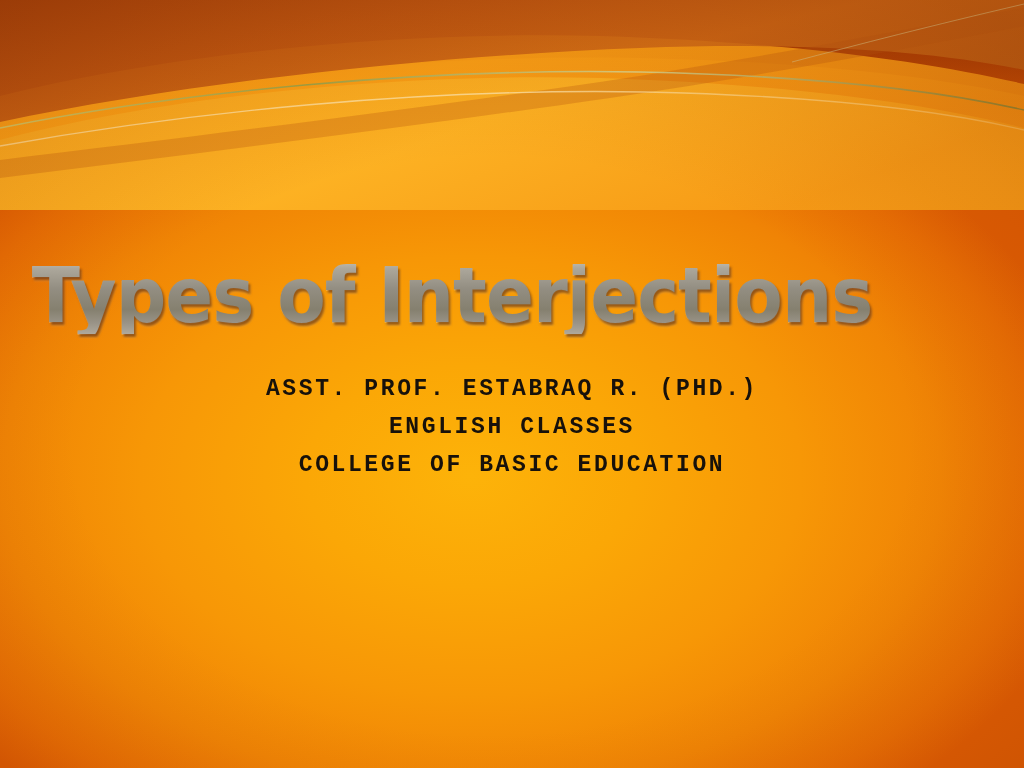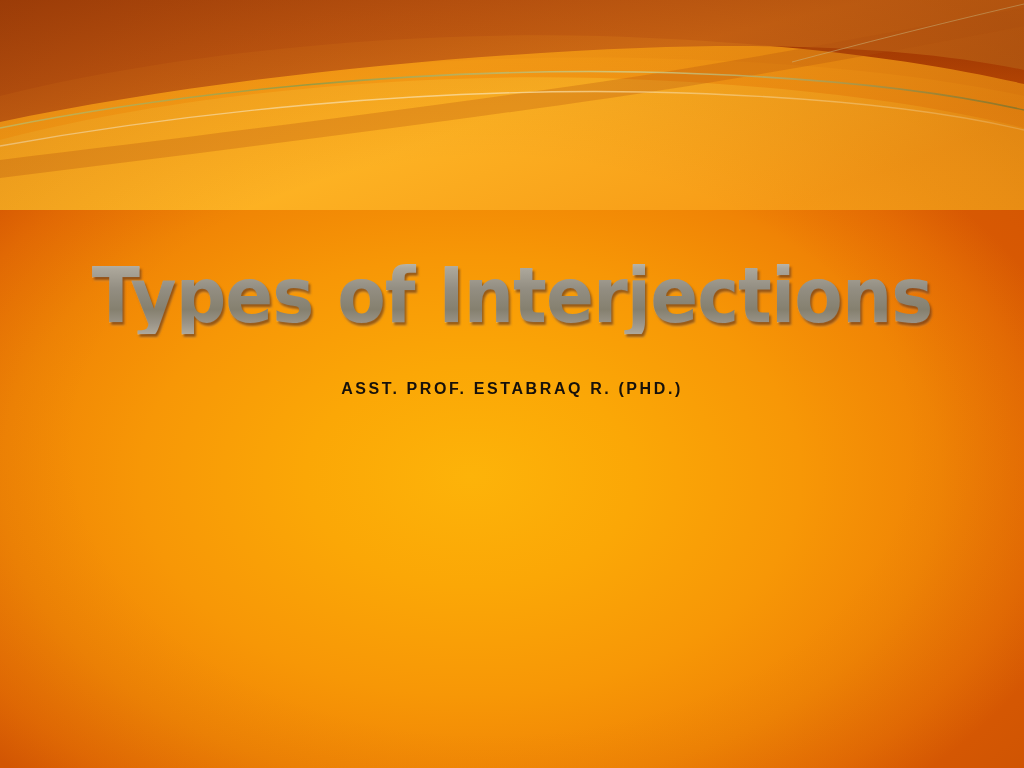--- a/index.html
+++ b/index.html
@@ -78,21 +78,21 @@
     width: 1024px;
     height: 210px;
   }
 
   
   .title-wrap {
     position: absolute;
     left: 0;
     top: 258px;
     width: 1024px;
-    text-align: center;
+    text-align: left;
   }
 
   .title {
     display: inline-block;
     font-family: "DejaVu Sans", sans-serif;
     font-weight: bold;
     font-size: 76px;
     line-height: 1.0;
     letter-spacing: -1px;
     transform: scaleX(0.93);
@@ -116,23 +116,23 @@
   
   .subtitle-wrap {
     position: absolute;
     left: 0;
     top: 370px;
     width: 1024px;
     text-align: center;
   }
 
   .subtitle-line {
-    font-family: Liberation Sans, sans-serif;
+    font-family: Liberation Mono, monospace;
     font-weight: bold;
-    font-size: 16px;
+    font-size: 23px;
     line-height: 38px;
     letter-spacing: 2.6px;
     color: #17110B;
     white-space: nowrap;
   }
 </style>
 </head>
 <body>
 
 <div class="slide">
@@ -190,15 +190,17 @@
   </svg>
 
   <div class="bg-vignette"></div>
 
   <div class="title-wrap">
     <div class="title">Types of Interjections</div>
   </div>
 
   <div class="subtitle-wrap">
     <div class="subtitle-line">ASST. PROF. ESTABRAQ R. (PHD.)</div>
+    <div class="subtitle-line">ENGLISH CLASSES</div>
+    <div class="subtitle-line">COLLEGE OF BASIC EDUCATION</div>
   </div>
 
 </div>
 
 </body></html>

